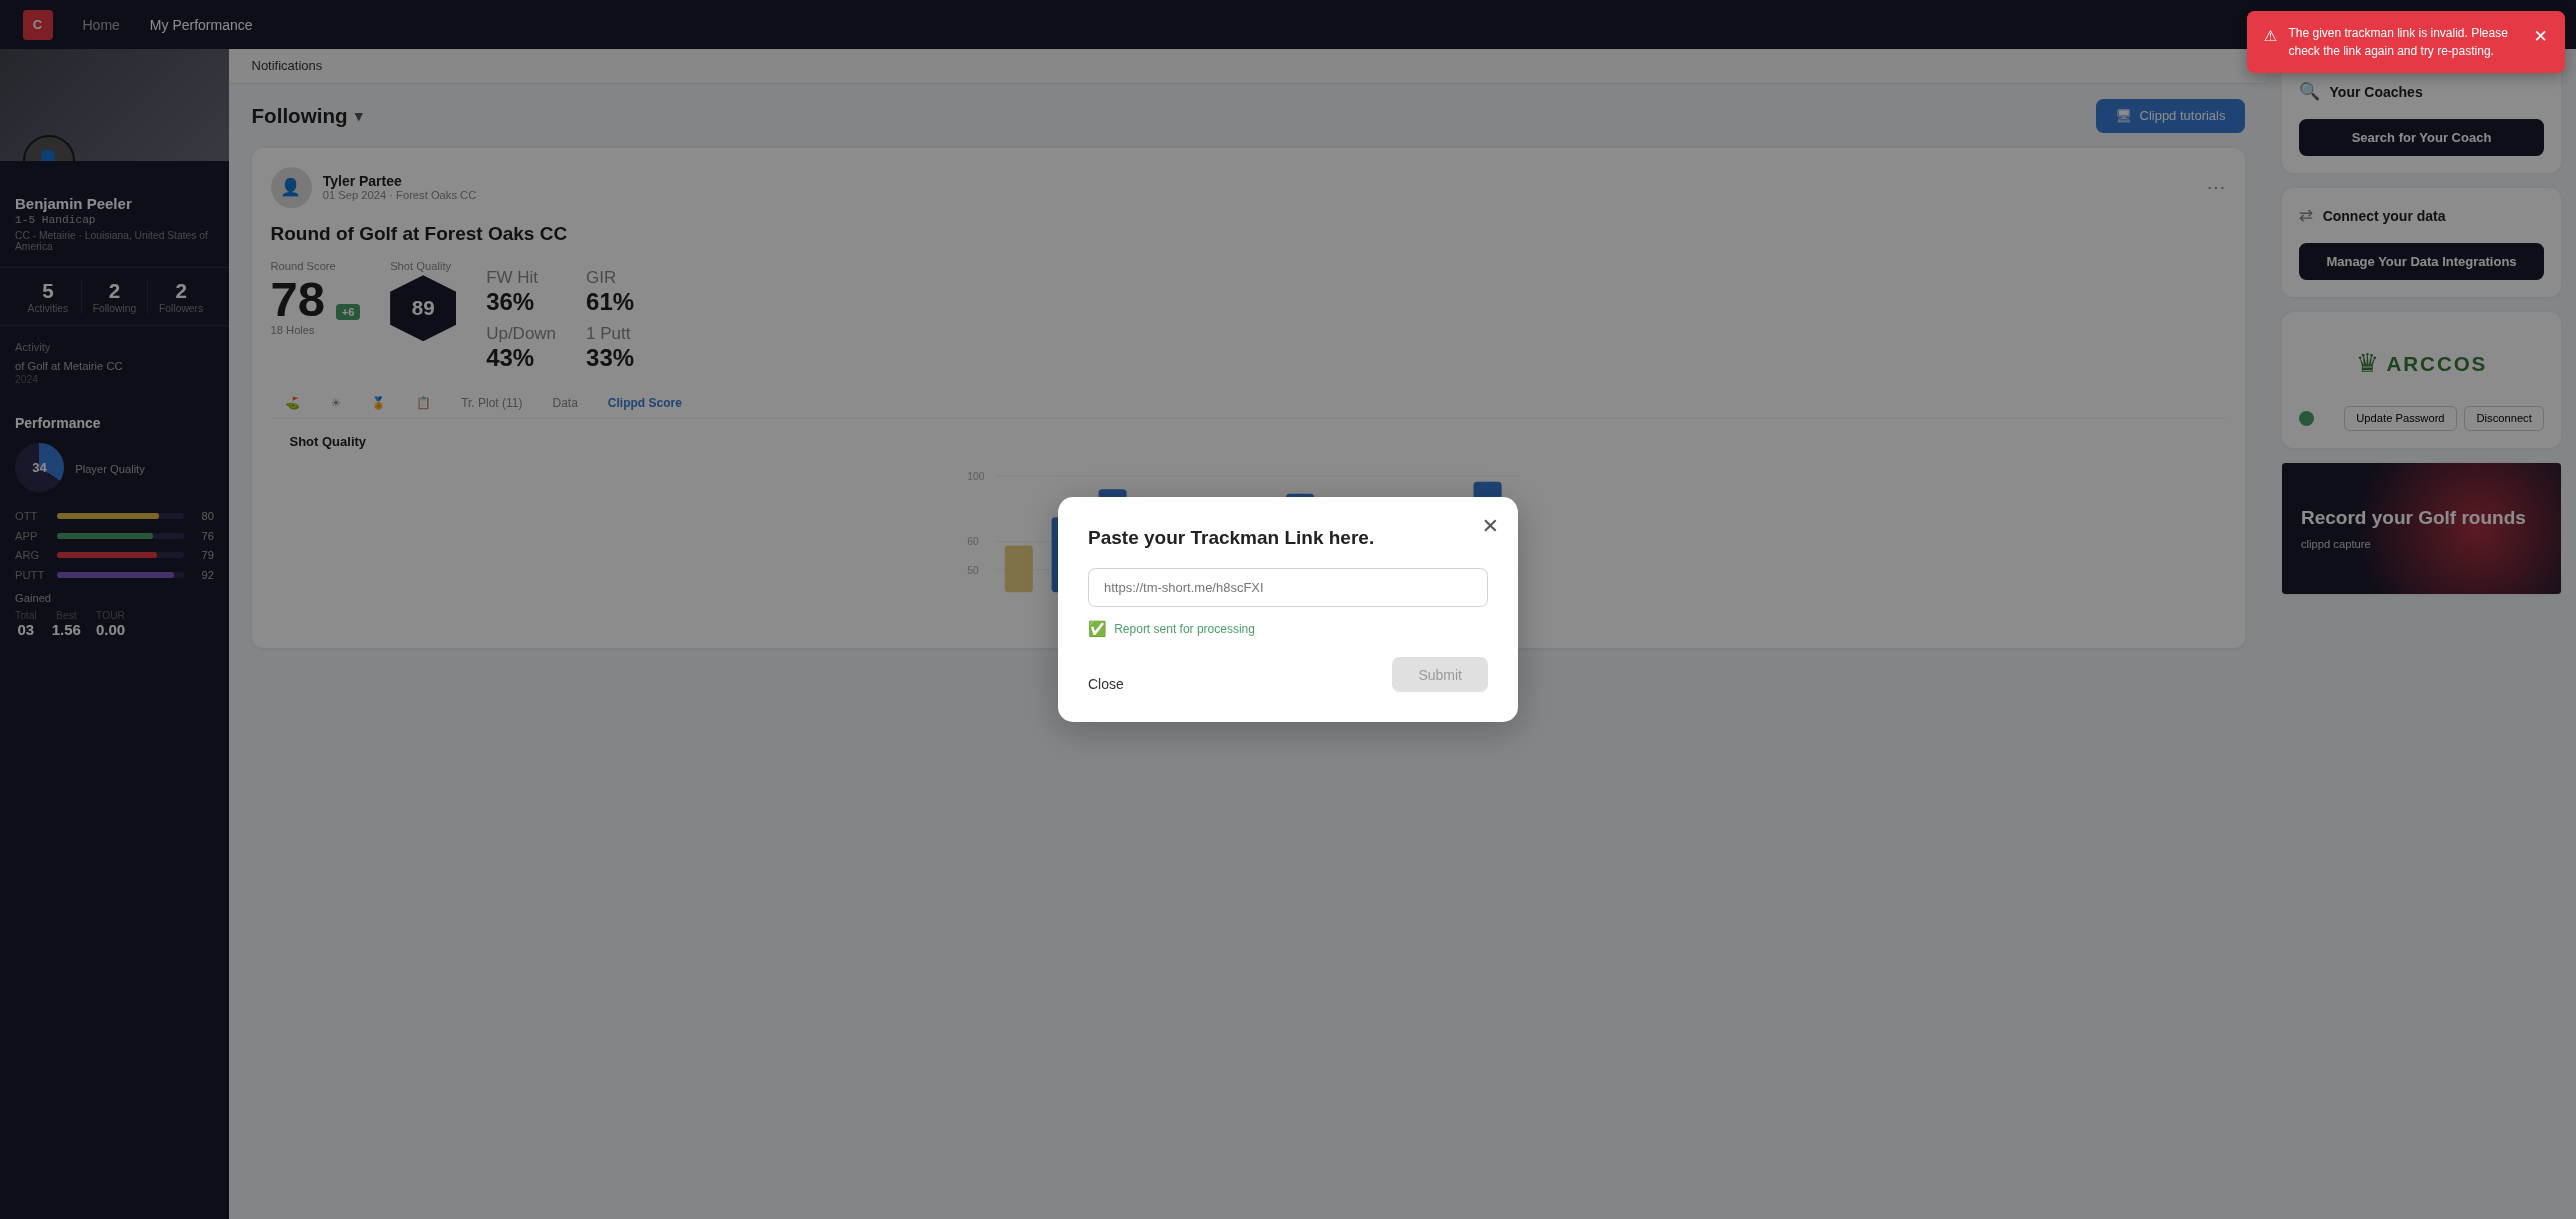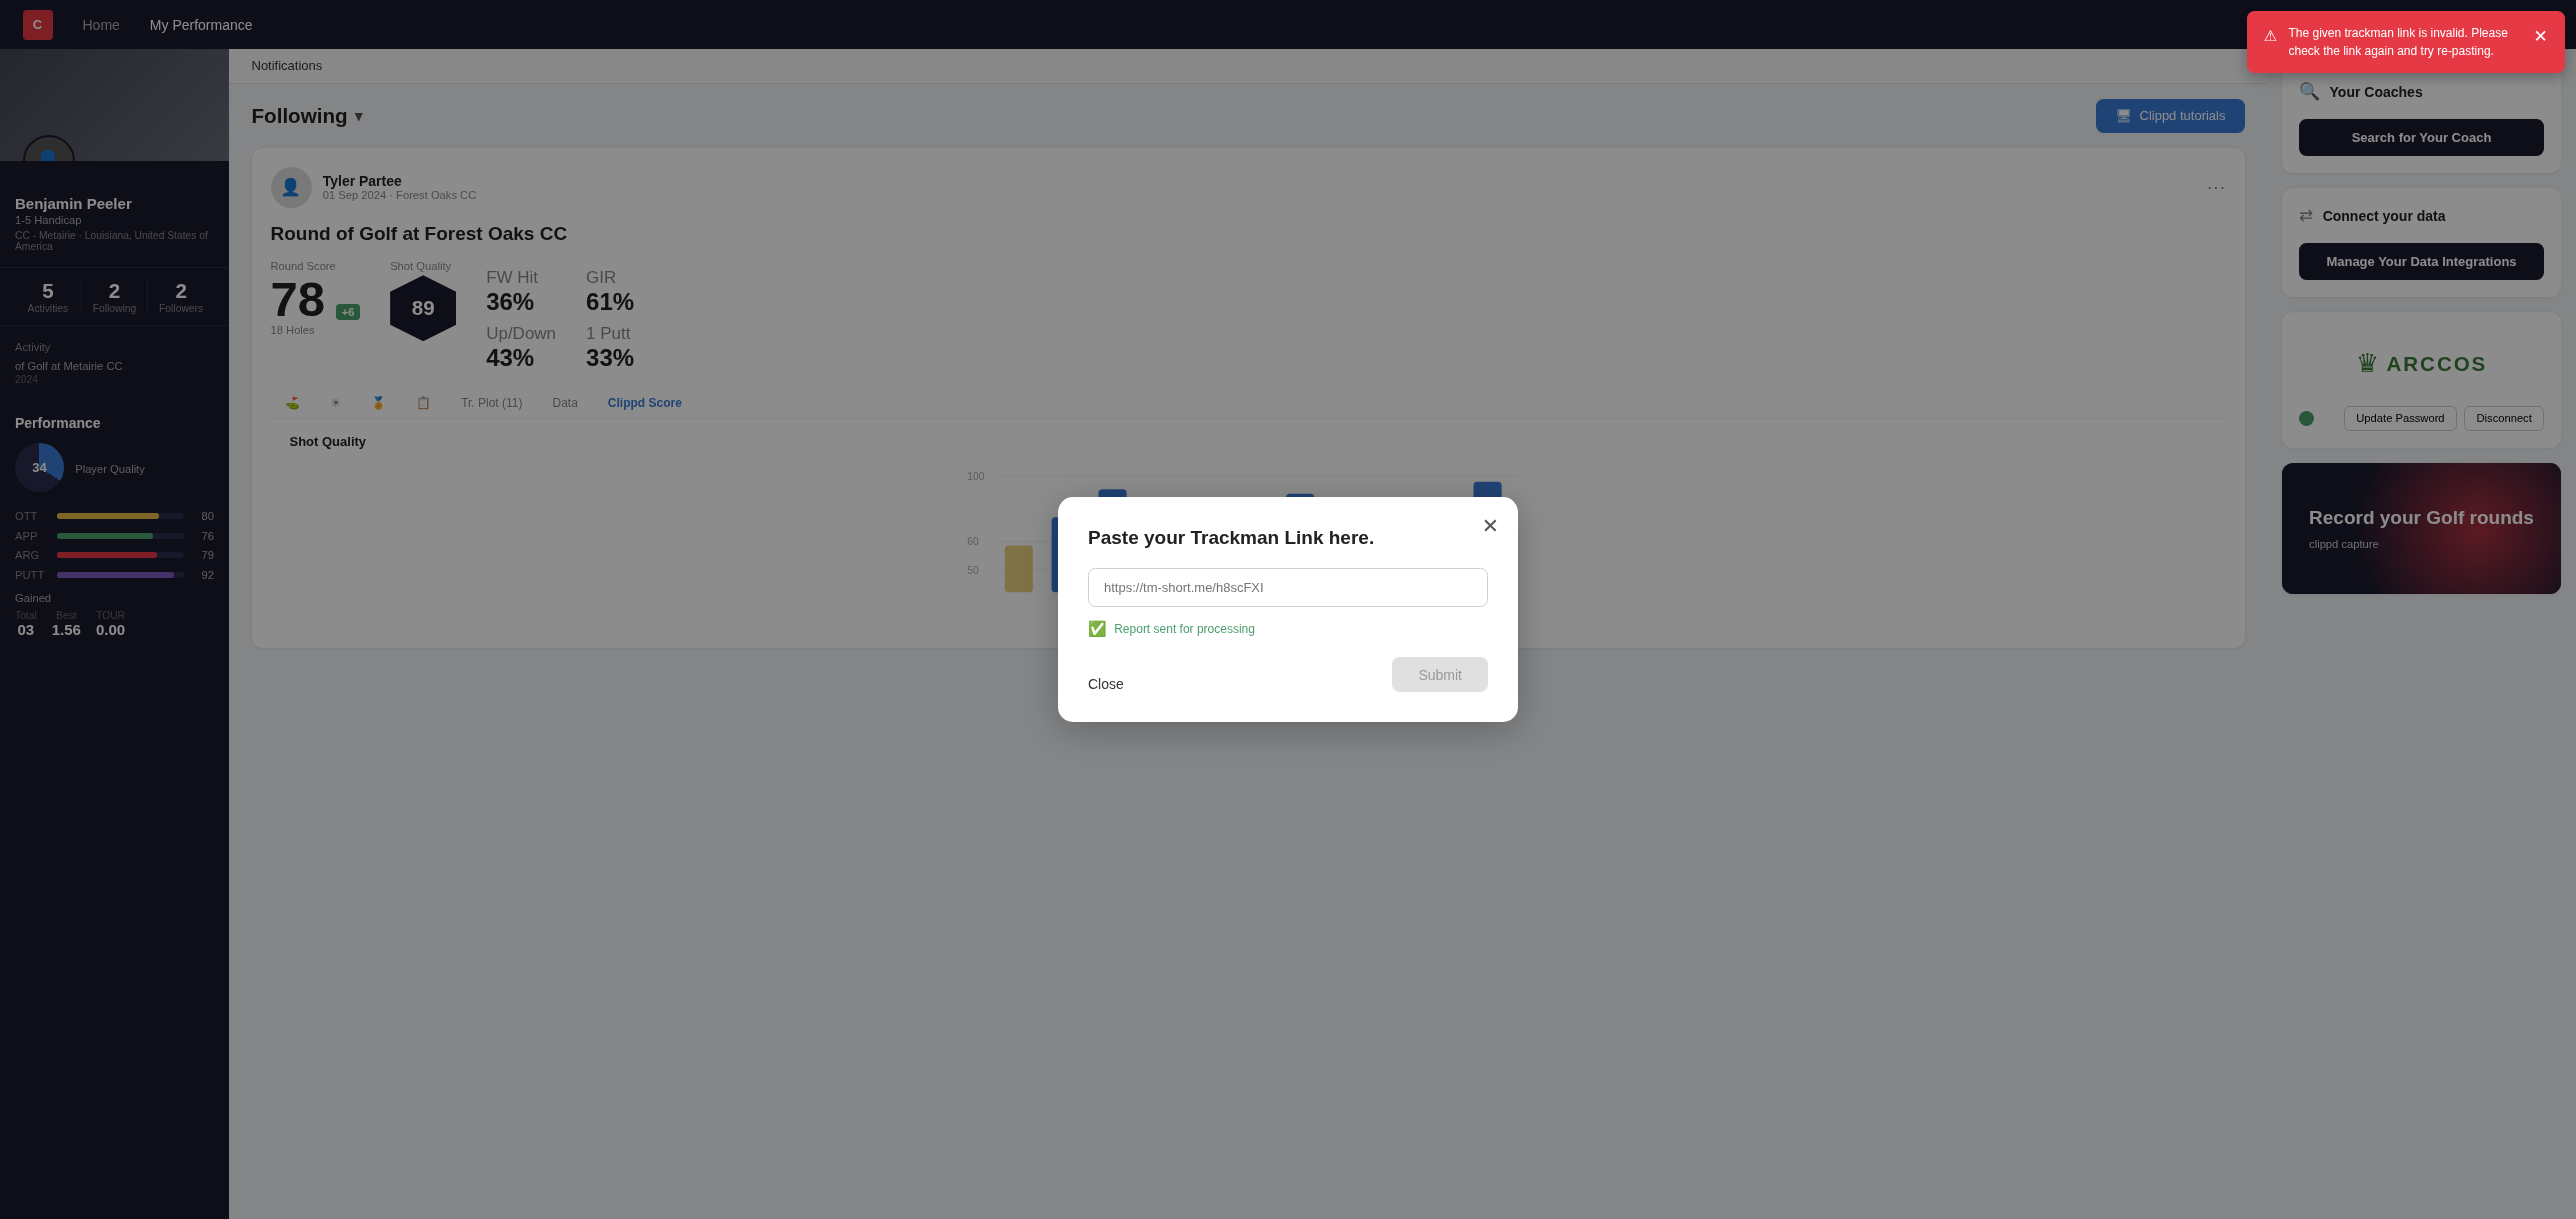--- a/index.html
+++ b/index.html
@@ -116,21 +116,21 @@
       border-radius: 50%;
       background: #555;
       border: 2.8px solid #1a1a2e;
       display: flex; align-items: center; justify-content: center;
       font-size: 20.6px; color: #ccc;
     }
     .sidebar-profile {
       padding: 34px 15px 15px;
     }
     .sidebar-name { font-size: 15px; font-weight: 700; color: #fff; }
-    .sidebar-handicap { font-size: 11.2px; color: #aaa; margin-top: 1.9px; }
+    .sidebar-handicap { font-size: 11.2px; color: #aaa; margin-top: 1.9px; font-family: Liberation Mono, monospace; }
     .sidebar-location { font-size: 10.3px; color: #888; margin-top: 3.7px; }
     .sidebar-stats {
       display: flex;
       gap: 0;
       padding: 11.2px 15px;
       border-top: 0.9px solid #2d2d4e;
       border-bottom: 0.9px solid #2d2d4e;
     }
     .sidebar-stat {
       flex: 1;
@@ -328,28 +328,28 @@
     .arccos-text { font-size: 20.6px; font-weight: 700; color: #3a7a3a; letter-spacing: 1.9px; }
     .connect-status { display: flex; align-items: center; gap: 9.4px; margin-top: 7.5px; }
     .connect-dot { width: 15px; height: 15px; border-radius: 50%; background: #4a9e6b; flex-shrink: 0; }
     .connect-actions { margin-left: auto; display: flex; gap: 7.5px; }
     .connect-btn-sm {
       padding: 5.6px 11.2px; font-size: 11.2px;
       border: 0.9px solid #ccc; border-radius: 5.6px;
       background: white; cursor: pointer;
     }
     .record-card {
-      border-radius: 11px;
+      border-radius: 4px;
       overflow: hidden;
       background: #1a1a2e;
       min-height: 131px;
       position: relative;
       display: flex;
       align-items: center;
-      justify-content: center;
+      justify-content: flex-start;
     }
     .record-card-bg {
       position: absolute; inset: 0;
       background: radial-gradient(circle at 70% 50%, #e63946 0%, #1a1a2e 60%);
       opacity: 0.7;
     }
     .record-card-content {
       position: relative;
       z-index: 1;
       padding: 19px;

